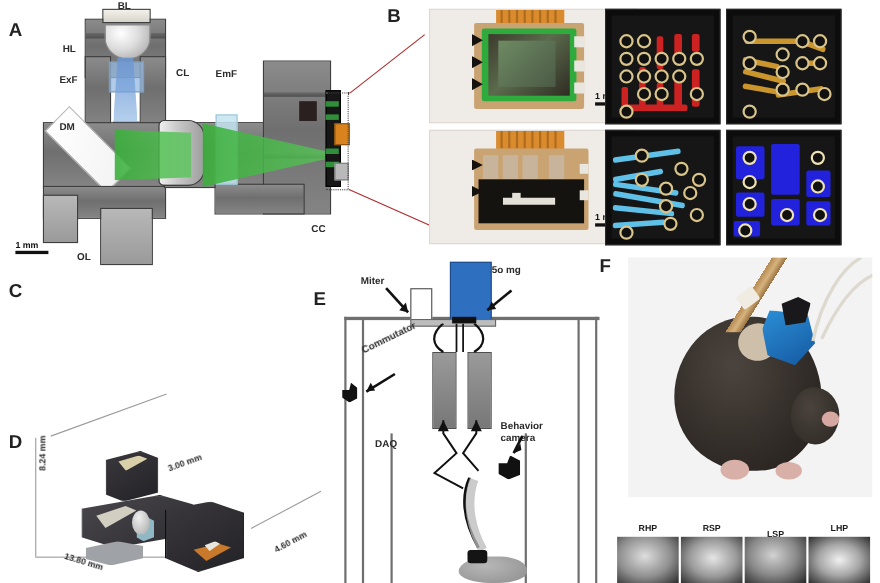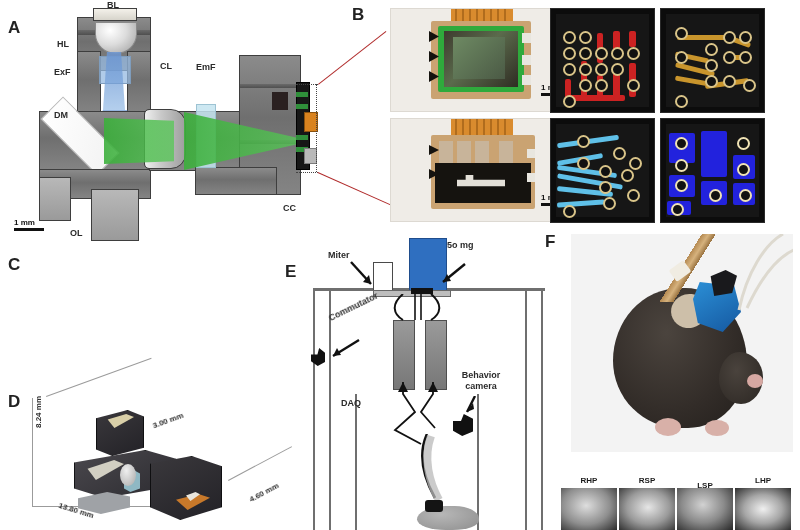--- a/index.html
+++ b/index.html
@@ -416,21 +416,21 @@
                 clip-path:polygon(0 36%,46% 36%,58% 0,100% 26%,100% 78%,48% 100%,0 74%);"></div>
 
     <svg style="position:absolute;left:96px;top:140px;" width="90" height="90">
       <path d="M22,4 L22,16 L34,34 L14,52 L40,66" stroke="#111" stroke-width="1.8" fill="none"></path>
       <path d="M52,4 L52,16 L40,34 L54,50" stroke="#111" stroke-width="1.8" fill="none"></path>
       <polygon points="22,4 17,14 27,14" fill="#111"></polygon>
       <polygon points="52,4 47,14 57,14" fill="#111"></polygon>
     </svg>
     <div class="lbl" style="left:56px;top:160px;font-size:9px;">DAQ</div>
 
-    <div class="lbl" style="left:170px;top:132px;font-size:9px;width:52px;white-space:normal;line-height:11px;text-align:center;">Behavior camera</div>
+    <div class="lbl" style="left:170px;top:144px;font-size:9px;width:52px;white-space:normal;line-height:11px;">Behavior camera</div>
     <svg style="position:absolute;left:176px;top:158px;" width="26" height="24">
       <line x1="14" y1="0" x2="6" y2="16" stroke="#111" stroke-width="2.4"></line>
       <polygon points="6,16 13,13 12,7" fill="#111"></polygon>
     </svg>
     <div style="position:absolute;left:168px;top:176px;width:20px;height:22px;background:#111;
                 clip-path:polygon(0 32%,40% 32%,54% 0,100% 22%,100% 80%,46% 100%,0 76%);"></div>
 
     <svg style="position:absolute;left:118px;top:196px;" width="70" height="76">
       <path d="M24,0 C14,22 22,46 32,64" stroke="#111" stroke-width="2.6" fill="none"></path>
       <path d="M28,2 C20,24 26,48 36,66" stroke="#b9b9b9" stroke-width="8" fill="none" opacity=".75"></path>

